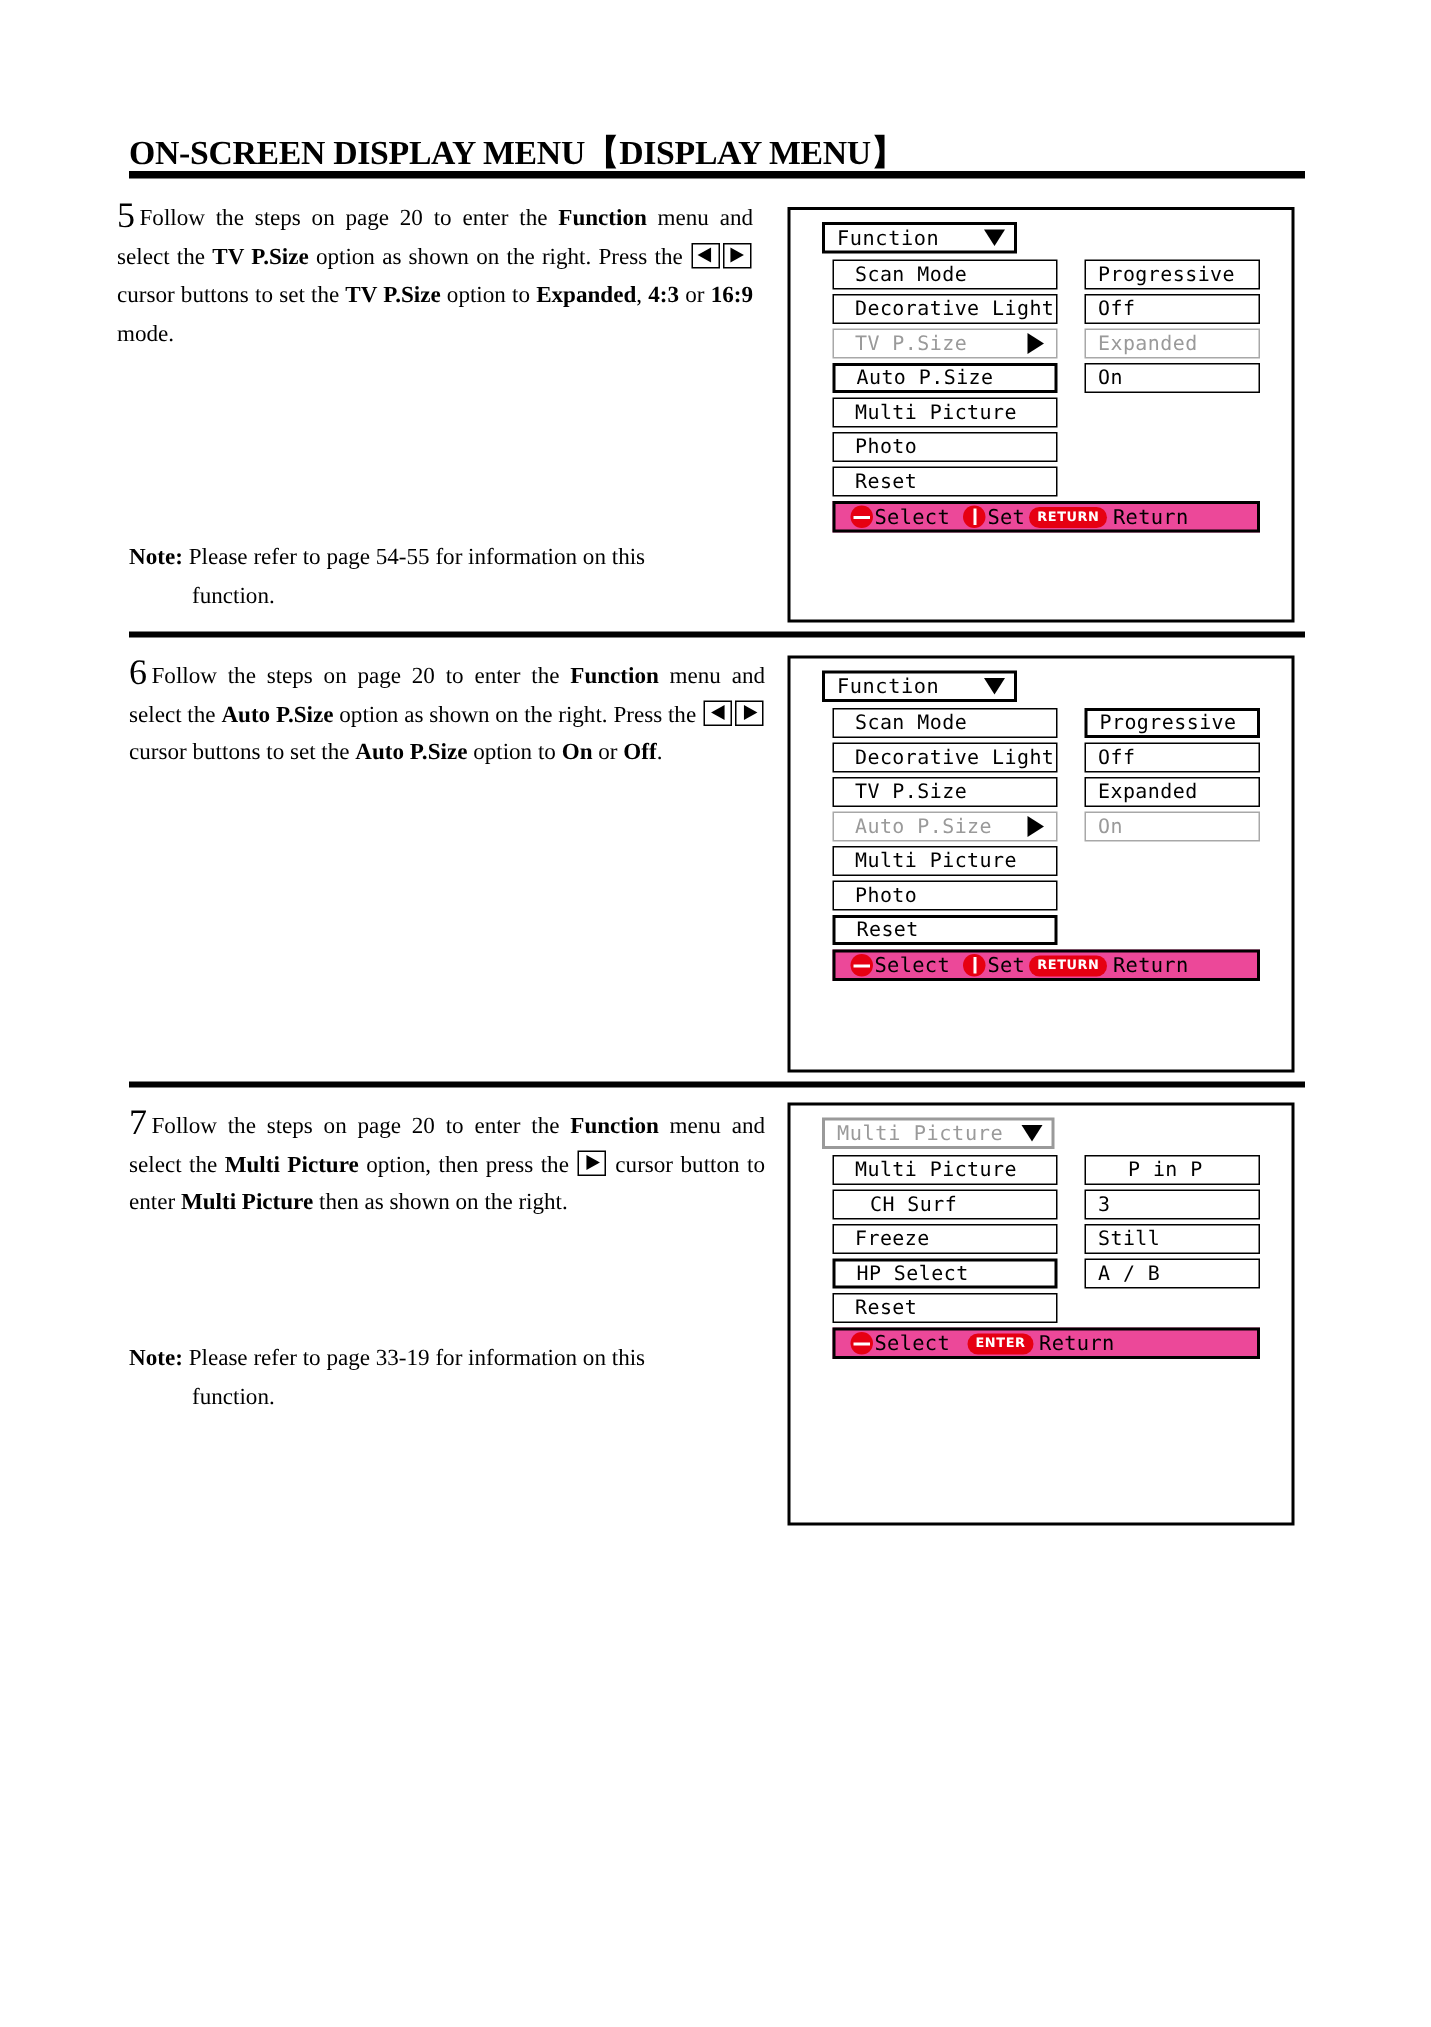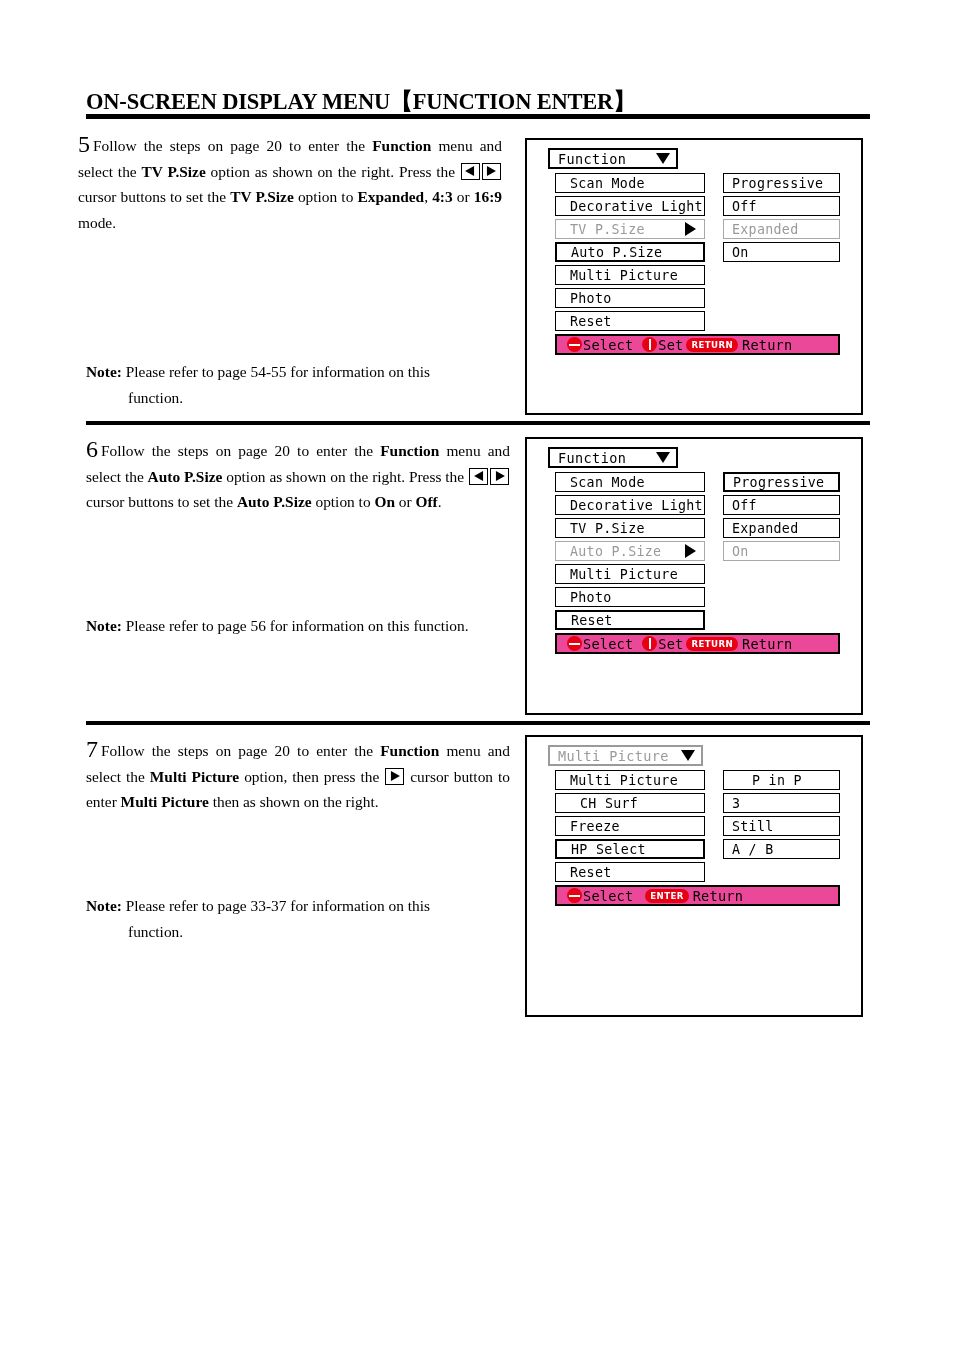--- a/index.html
+++ b/index.html
@@ -221,21 +221,21 @@
     text-align: center;
     font-size: 15px;
     color: #3a3a3a;
   }
 </style>
 </head>
 <body>
 
 <div class="page">
 
-  <div class="page-title"><span>ON-SCREEN DISPLAY MENU</span><span class="brk">【</span><span>FUNCTION ENTER</span><span class="brk">】</span></div>
+  <div class="page-title"><span>ON-SCREEN DISPLAY MENU</span><span class="brk">【</span><span>DISPLAY MENU</span><span class="brk">】</span></div>
   <div class="title-rule"></div>
 
   <div class="body-block" style="left:78px; top:132px; width:424px;">
     <span class="step-num">5</span><span>Follow the steps on page 20 to enter the </span><b>Function</b><span> menu and select the </span><b>TV P.Size</b><span> option as shown on the right. Press the </span><span class="arrow-key left"><i></i></span><span class="arrow-key right"><i></i></span><span> cursor buttons to set the </span><b>TV P.Size</b><span> option to </span><b>Expanded</b><span>, </span><b>4:3</b><span> or </span><b>16:9</b><span> mode.</span>
   </div>
 
   <div class="note-block" style="left:86px; top:359px; width:424px;">
     <span class="lbl">Note:</span><span> Please refer to page 54-55 for information on this</span>
     <span class="ind">function.</span>
   </div>
@@ -293,23 +293,20 @@
       <span class="txt">Return</span>
     </div>
   </div>
 
   <div class="sec-rule r1"></div>
 
   <div class="body-block" style="left:86px; top:437px; width:424px;">
     <span class="step-num">6</span><span>Follow the steps on page 20 to enter the </span><b>Function</b><span> menu and select the </span><b>Auto P.Size</b><span> option as shown on the right. Press the </span><span class="arrow-key left"><i></i></span><span class="arrow-key right"><i></i></span><span> cursor buttons to set the </span><b>Auto P.Size</b><span> option to </span><b>On</b><span> or </span><b>Off</b><span>.</span>
   </div>
 
-  <div class="note-block" style="left:86px; top:613px; width:430px;">
-    <span class="lbl">Note:</span><span> Please refer to page 56 for information on this function.</span>
-  </div>
 
   <div class="osd" style="left:525px; top:437px; width:338px; height:278px;">
 
     <div class="osd-title" style="left:21px; top:8px; width:130px;">
       <span>Function</span>
       <span class="tri-down"></span>
     </div>
 
     <div class="osd-row label" style="left:28px; top:33px; width:150px;">
         <span>Scan Mode</span>
@@ -358,21 +355,21 @@
     </div>
   </div>
 
   <div class="sec-rule r2"></div>
 
   <div class="body-block" style="left:86px; top:737px; width:424px;">
     <span class="step-num">7</span><span>Follow the steps on page 20 to enter the </span><b>Function</b><span> menu and select the </span><b>Multi Picture</b><span> option, then press the </span><span class="arrow-key right"><i></i></span><span> cursor button to enter </span><b>Multi Picture</b><span> then as shown on the right.</span>
   </div>
 
   <div class="note-block" style="left:86px; top:893px; width:424px;">
-    <span class="lbl">Note:</span><span> Please refer to page 33-37 for information on this</span>
+    <span class="lbl">Note:</span><span> Please refer to page 33-19 for information on this</span>
     <span class="ind">function.</span>
   </div>
 
   <div class="osd" style="left:525px; top:735px; width:338px; height:282px;">
 
     <div class="osd-title dim" style="left:21px; top:8px; width:155px;">
       <span>Multi Picture</span>
       <span class="tri-down"></span>
     </div>
 

